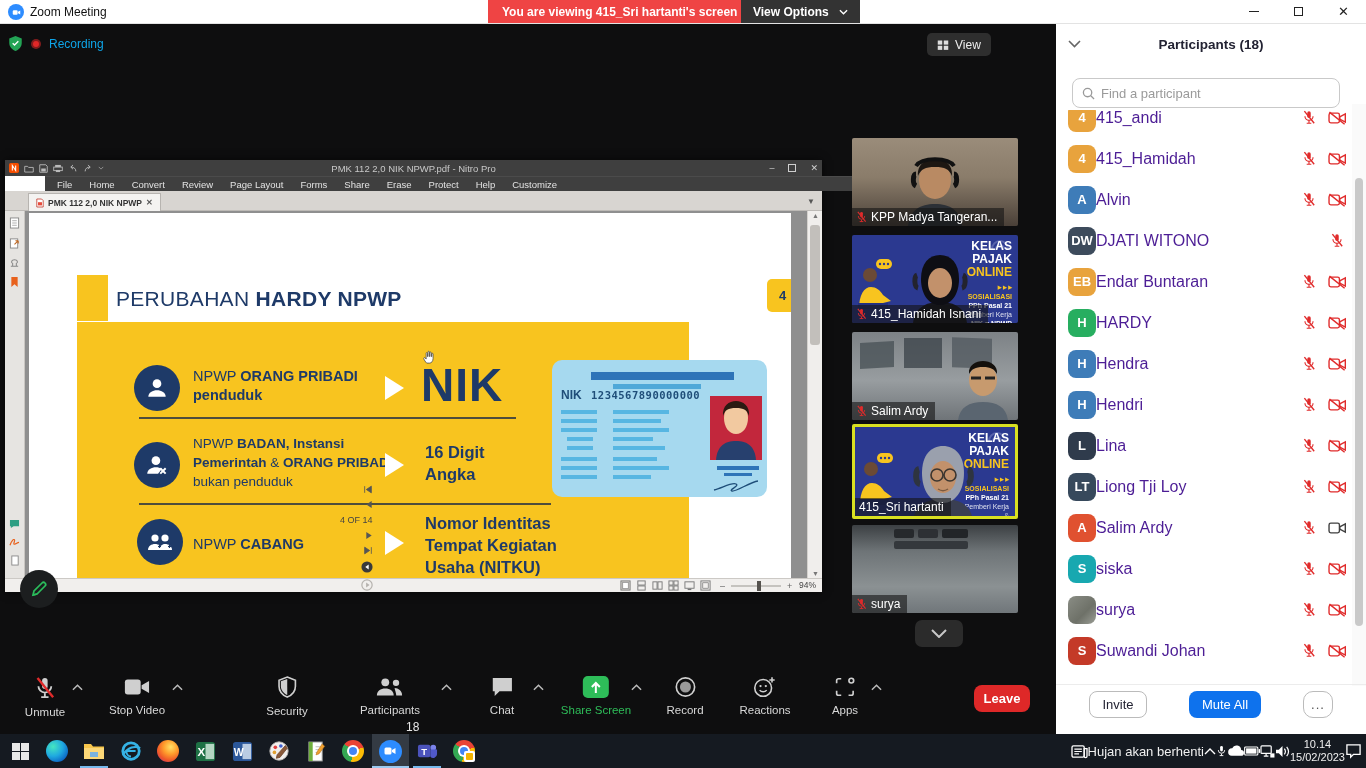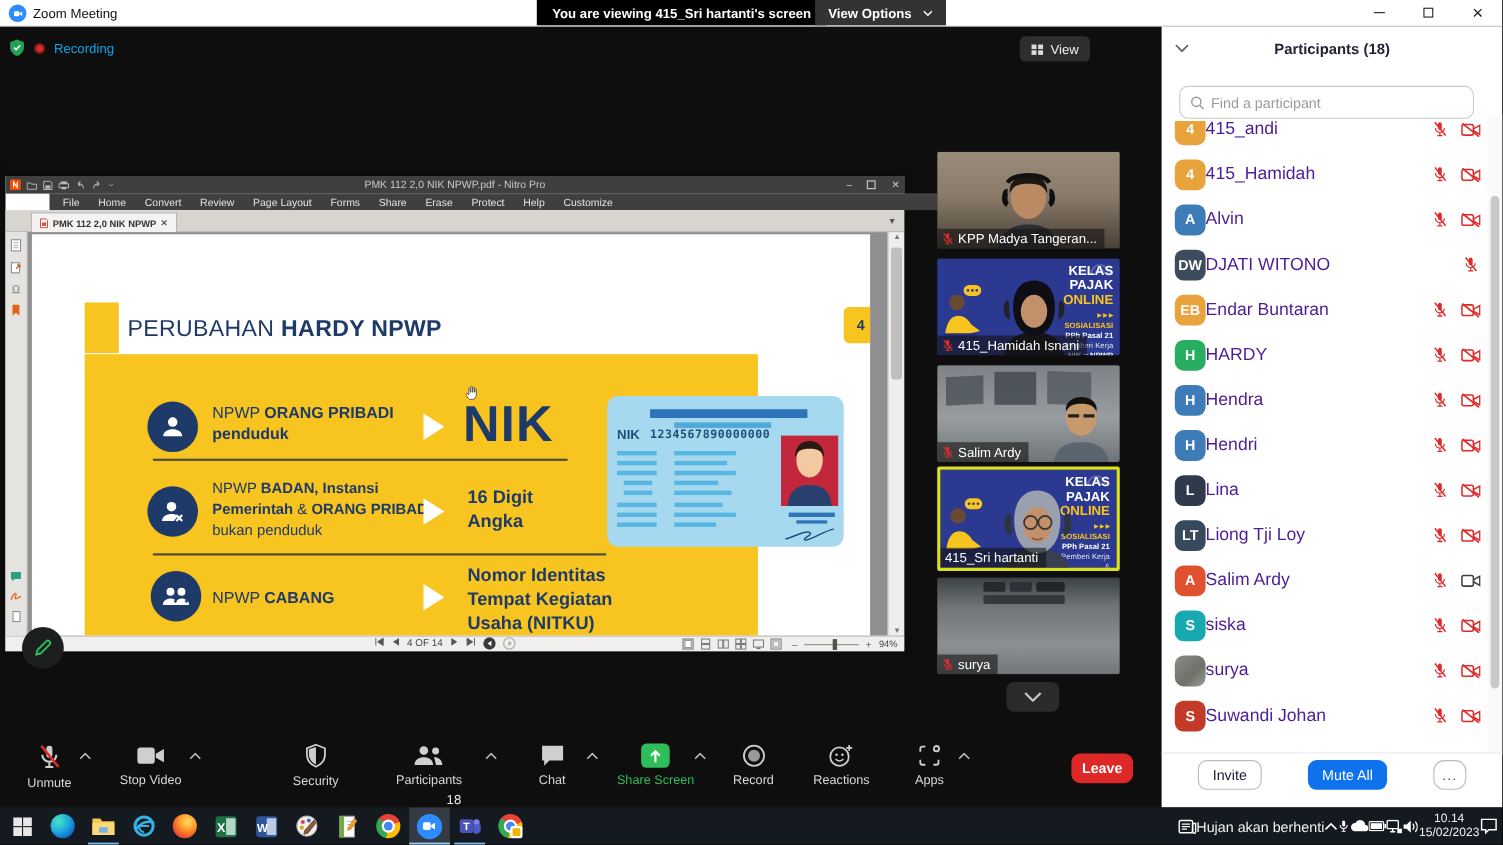--- a/index.html
+++ b/index.html
@@ -5,21 +5,21 @@
   *{margin:0;padding:0;box-sizing:border-box;font-family:"Liberation Sans",sans-serif;}
   html,body{background:#000;}
   .screen{position:relative;width:1366px;height:768px;overflow:hidden;background:#0f0f10;}
   .abs{position:absolute;}
   svg{display:block;}
 
   
   .titlebar{position:absolute;left:0;top:0;width:1366px;height:24px;background:#fff;border-bottom:1px solid #e3e3e3;z-index:50;}
   .zoom-app-ic{position:absolute;left:8px;top:4px;width:16px;height:16px;border-radius:50%;background:#2D8CFF;display:flex;align-items:center;justify-content:center;}
   .win-title{position:absolute;left:30px;top:5px;font-size:12px;color:#111;}
-  .banner{position:absolute;left:488px;top:0;height:23px;background:#000000;color:#fff;font-size:12px;font-weight:bold;display:flex;align-items:center;padding:0 14px;}
+  .banner{position:absolute;left:488px;top:0;height:23px;background:#ef4444;color:#fff;font-size:12px;font-weight:bold;display:flex;align-items:center;padding:0 14px;}
   .view-options{position:absolute;left:741px;top:0;height:23px;background:#333;color:#fff;font-size:12px;font-weight:bold;display:flex;align-items:center;gap:10px;padding:0 12px;cursor:pointer;}
   .win-ctrls{position:absolute;right:0;top:0;height:23px;display:flex;}
   .wbtn{width:45px;height:23px;display:flex;align-items:center;justify-content:center;color:#222;}
   .wbtn .bar{width:10px;height:1.5px;background:#222;}
   .wbtn .sq{width:9px;height:9px;border:1.2px solid #222;}
   .wbtn .x{font-size:13px;line-height:1;}
 
   
   .meeting{position:absolute;left:0;top:24px;width:1056px;height:710px;background:#0e0e0f;}
   .recording{position:absolute;left:8px;top:11px;display:flex;align-items:center;gap:7px;}
@@ -64,21 +64,21 @@
   .ktp .hbar{position:absolute;left:39px;top:12px;width:143px;height:8px;background:#2E74B8;}
   .ktp .hbar2{position:absolute;left:61px;top:24px;width:88px;height:5px;background:#4FA8D8;}
   .ktp .niklab{position:absolute;left:9px;top:28px;font-size:12px;font-weight:800;color:#1F4E79;}
   .ktp .nikno{position:absolute;left:39px;top:29px;font-size:10.5px;font-weight:bold;color:#1F4E79;font-family:"DejaVu Sans Mono",monospace;letter-spacing:.5px;}
   .kline{position:absolute;height:4px;background:#57B6E2;}
   .ktp .photo{position:absolute;left:158px;top:36px;width:52px;height:64px;background:#C2273C;overflow:hidden;}
   .ktp .sig1{position:absolute;left:165px;top:106px;width:42px;height:4px;background:#2E74B8;}
   .ktp .sig2{position:absolute;left:172px;top:113px;width:28px;height:3px;background:#2E74B8;}
   .hand{position:absolute;left:393px;top:136px;width:15px;height:16px;z-index:9;}
 
-  .n-nav{position:absolute;left:335px;bottom:1px;display:flex;align-items:flex-start;gap:6px;}
+  .n-nav{position:absolute;left:335px;bottom:1px;display:flex;align-items:flex-end;gap:6px;flex-direction:column;}
   .n-views{position:absolute;left:615px;bottom:1px;display:flex;align-items:center;gap:5px;}
   .zoom-pct{position:absolute;right:6px;bottom:2px;font-size:8.5px;color:#444;}
 
   
   .annot{position:absolute;left:20px;top:546px;width:38px;height:38px;border-radius:50%;background:#1c1e1f;display:flex;align-items:center;justify-content:center;z-index:30;}
 
   
   .thumb{position:absolute;left:852px;width:166px;height:88px;background:#222;overflow:hidden;border-radius:2px;}
   .tlabel{position:absolute;left:0;bottom:0;display:flex;align-items:center;gap:4px;background:rgba(20,20,20,.6);padding:2px 7px 2px 4px;color:#fff;font-size:12px;white-space:nowrap;max-width:100%;}
   .vbg{position:absolute;inset:0;background:#2B3990;}

